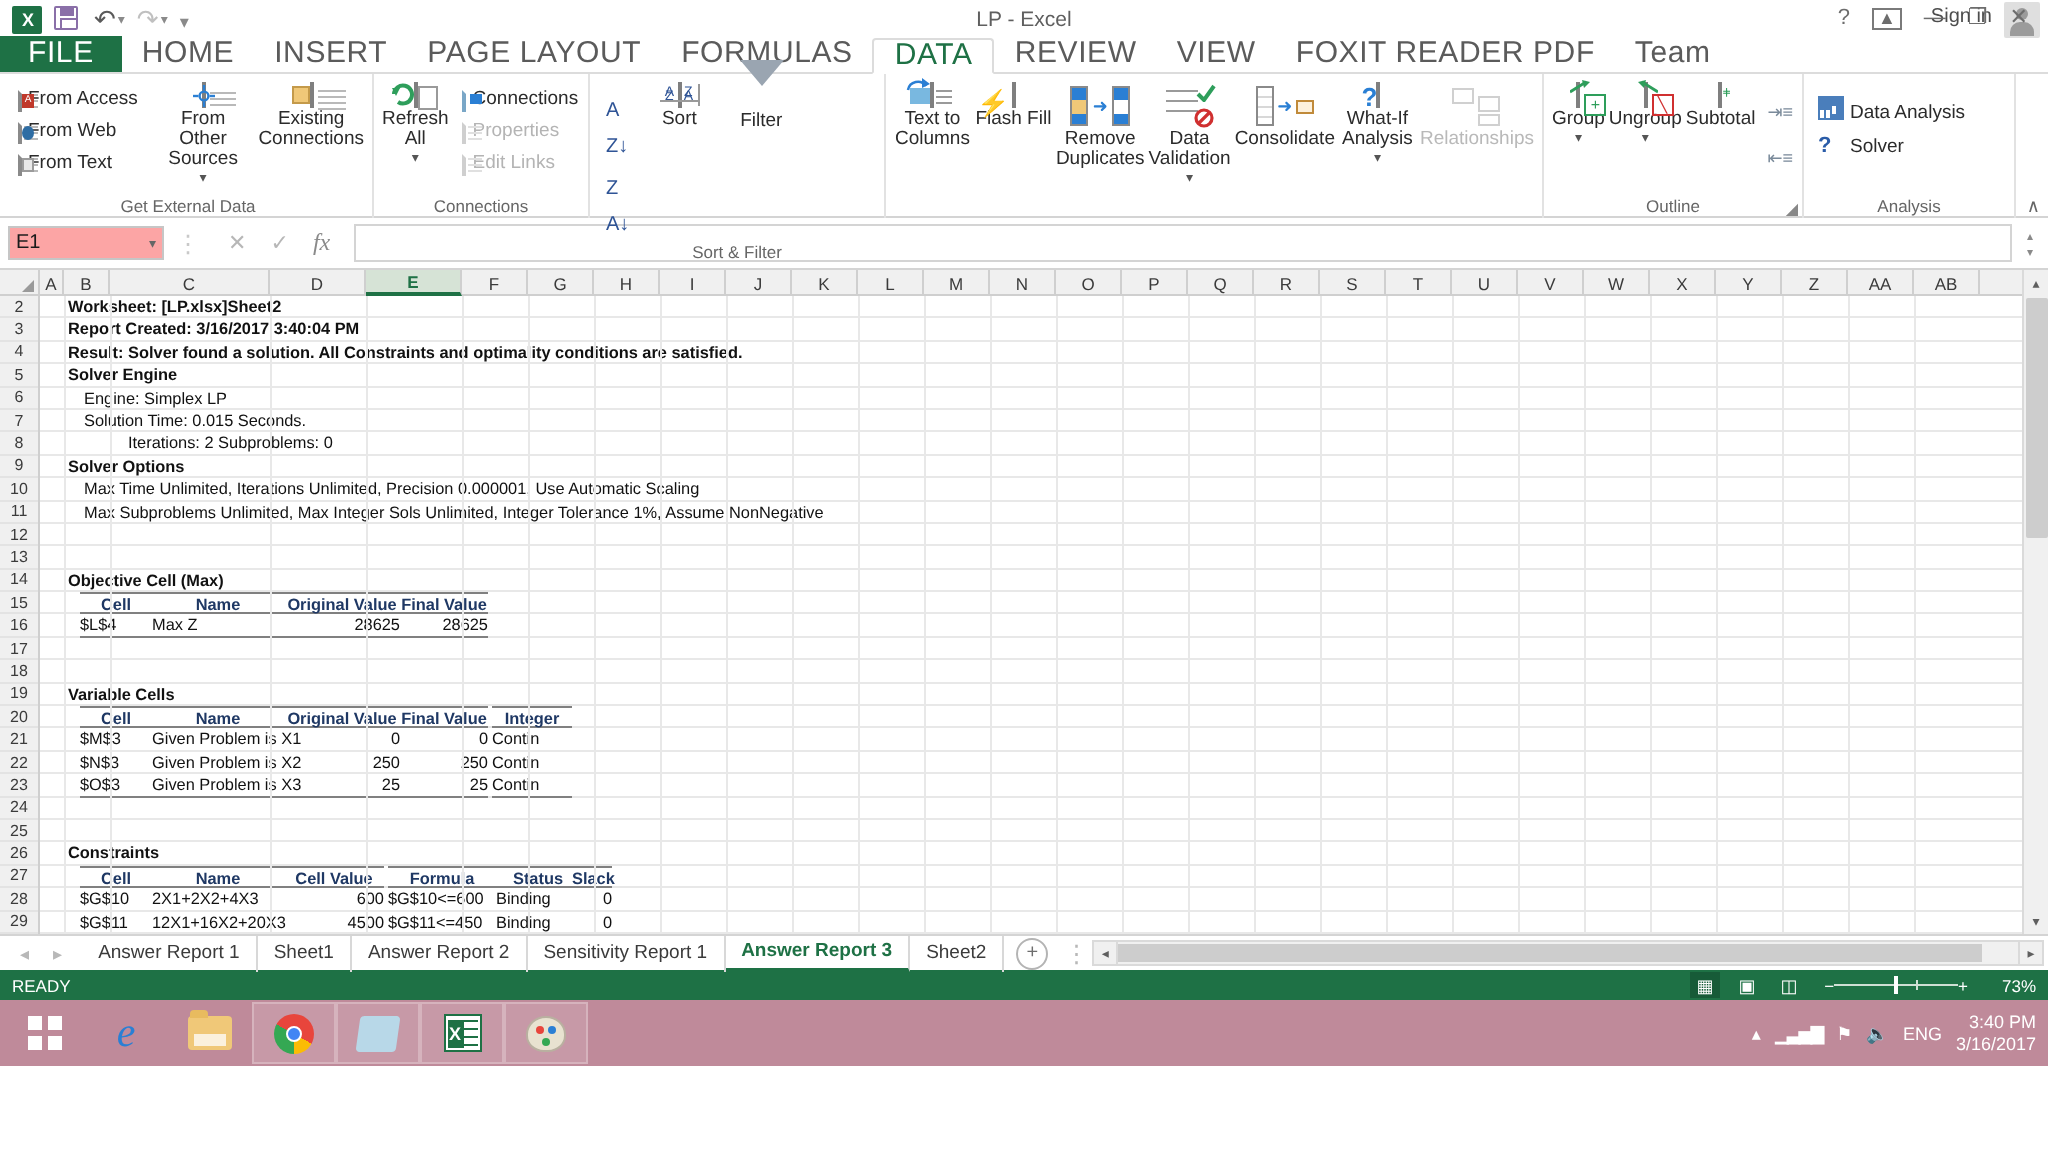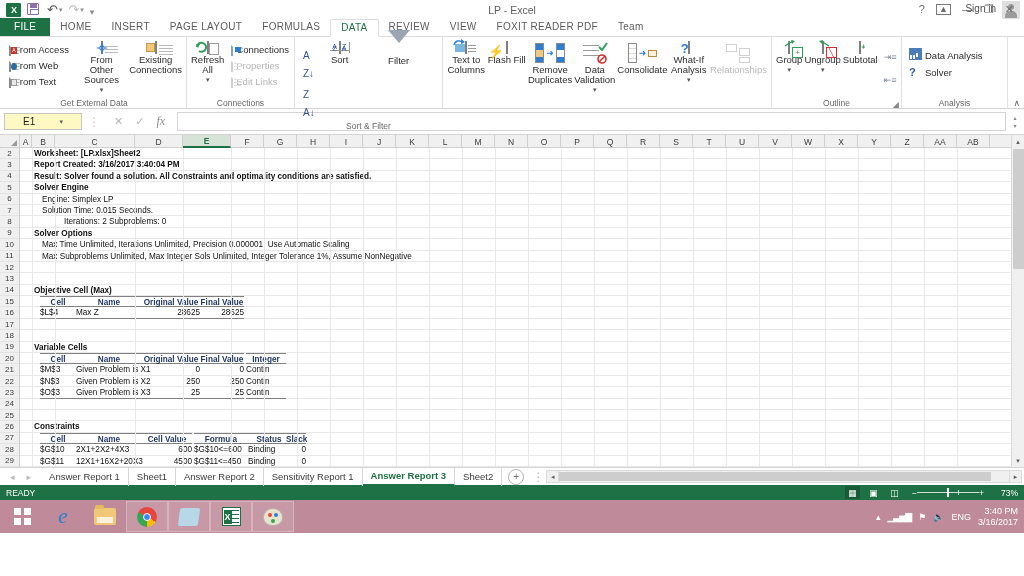--- a/index.html
+++ b/index.html
@@ -42,21 +42,21 @@
     padding-right:6px; color:#6d6d6d; font-size:11px; z-index:2;
   }
   .wincontrols span { cursor:default; line-height:1; }
 
   
   .tabstrip {
     height:18px; display:flex; align-items:flex-end;
     border-bottom:1px solid #dcdcdc; background:#fff; position:relative;
   }
   .tab {
-    font-size:10px; letter-spacing:.3px; padding:2px 10px 3px 10px;
+    font-size:15px; letter-spacing:.3px; padding:2px 10px 3px 10px;
     color:#5b5b5b; height:18px; display:flex; align-items:center;
     white-space:nowrap;
   }
   .tab.file {
     background:#1e7145; color:#fff; font-weight:normal; padding:2px 14px 3px 14px;
   }
   .tab.active {
     color:#1e7145; background:#fff; border:1px solid #dcdcdc;
     border-bottom:1px solid #fff; margin-bottom:-1px; border-radius:2px 2px 0 0;
   }
@@ -124,23 +124,23 @@
   .funnel-stem { width:3px; height:6px; background:#9aa5b1; margin:0 auto; }
 
   .tiny-dd { font-size:7px; color:#555; }
   .dialog-launch { position:absolute; right:2px; bottom:0px; font-size:8px; color:#888; }
   .collapse-ribbon { position:absolute; right:4px; bottom:0px; font-size:9px; color:#666; }
 
   
   .fbar { height:26px; display:flex; align-items:center; background:#fff;
           border-bottom:1px solid #d4d4d4; padding:0 4px; gap:4px;}
   .namebox {
-    width:78px; height:17px; border:1px solid #c6c6c6; background:#fef9c3;
+    width:78px; height:17px; border:1px solid #c6c6c6; background:#fca5a5;
     display:flex; align-items:center; justify-content:space-between;
-    padding:0 18px; font-size:10px; color:#1a1a1a;
+    padding:0 3px; font-size:10px; color:#1a1a1a;
   }
   .vbar { color:#c9c9c9; font-size:12px; padding:0 2px;}
   .fbtns { display:flex; align-items:center; gap:12px; padding:0 8px; color:#b7b7b7; font-size:11px;}
   .fx { font-style:italic; font-family:"Liberation Serif", serif; font-size:12px; color:#8a8a8a;}
   .finput { flex:1; height:19px; border:1px solid #d4d4d4; background:#fff; }
   .fscroll { width:10px; height:19px; display:flex; flex-direction:column;
              align-items:center; justify-content:space-between; color:#8a8a8a; font-size:6px;}
 
   
   .gridwrap { position:relative; height:332px; background:#fff; display:flex; }
@@ -395,21 +395,21 @@
           <span class="ic">
             <span class="gridic" style="width:21px;height:19px;">
               <span style="position:absolute;left:0;top:0;width:10px;height:9px;border-right:1px solid #9a9a9a;border-bottom:1px solid #9a9a9a;color:#2f5496;font-size:7px;text-align:center;line-height:9px;">Z</span>
               <span style="position:absolute;right:0;top:0;width:10px;height:9px;border-bottom:1px solid #9a9a9a;color:#2f5496;font-size:7px;text-align:center;line-height:9px;">A</span>
               <span style="position:absolute;left:0;bottom:0;width:10px;height:9px;border-right:1px solid #9a9a9a;color:#2f5496;font-size:7px;text-align:center;line-height:9px;">A</span>
               <span style="position:absolute;right:0;bottom:0;width:10px;height:9px;color:#2f5496;font-size:7px;text-align:center;line-height:9px;">Z</span>
             </span>
           </span>
           <span class="lbl">Sort</span>
         </div>
-        <div class="bigbtn" style="width:40px;margin-left:18px;">
+        <div class="bigbtn" style="width:40px;">
           <span class="ic" style="padding-top:1px;">
             <span class="funnel"></span><span class="funnel-stem"></span>
           </span>
           <span class="lbl">Filter</span>
         </div>
       </div>
       <div class="rgroup-label">Sort &amp; Filter</div>
     </div>
 
     <div class="rgroup" style="width:329px;">

